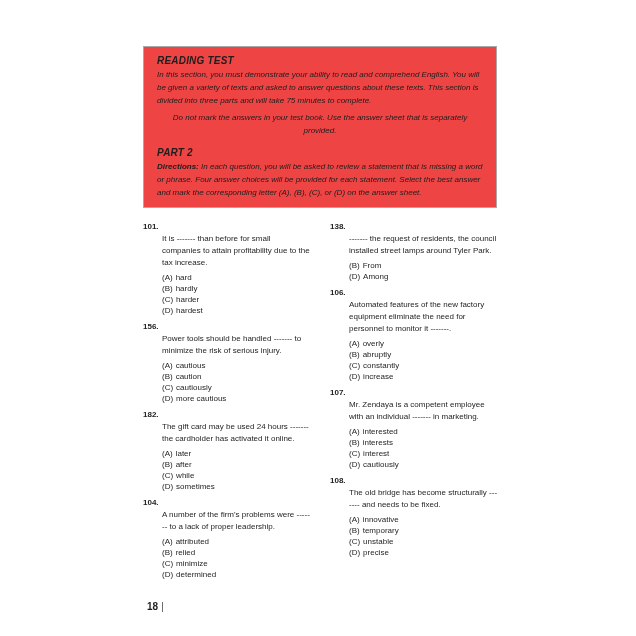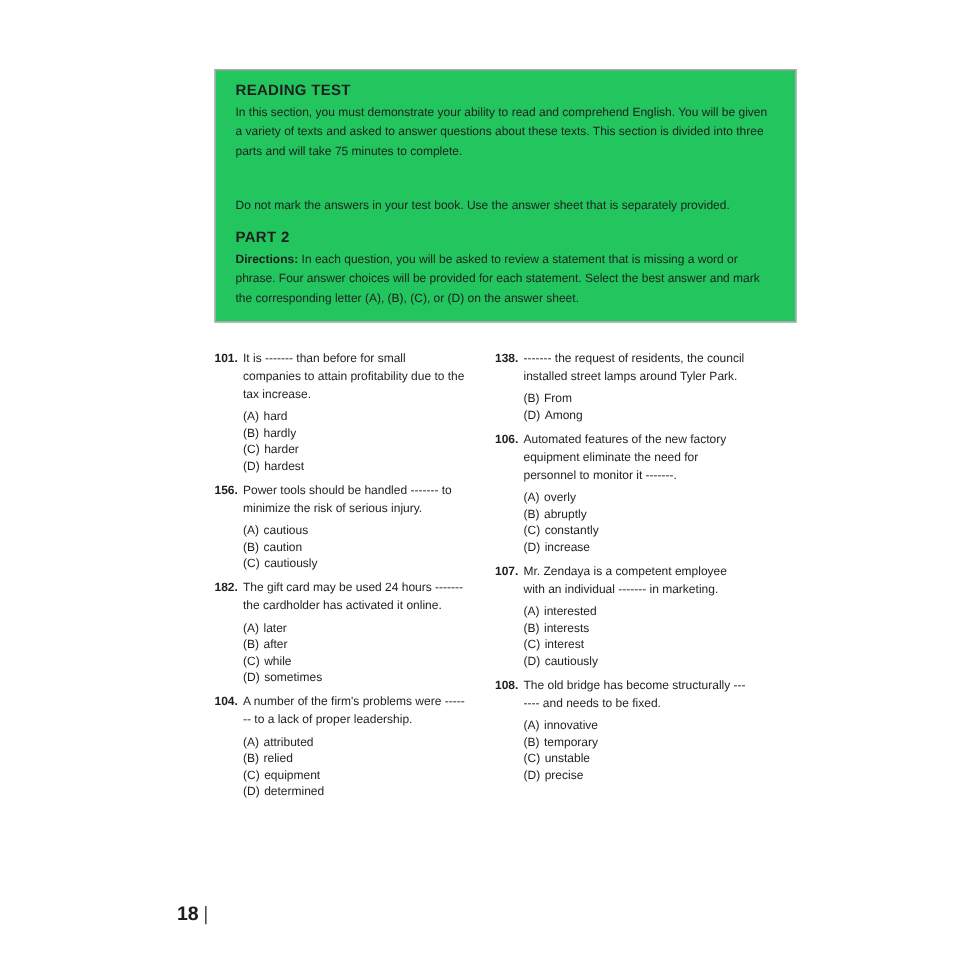--- a/index.html
+++ b/index.html
@@ -16,85 +16,86 @@
     color: #1e1e1e;
     -webkit-font-smoothing: antialiased;
   }
   .page { width: 636px; height: 636px; position: relative; background: #ffffff; }
 
   
   .header-box {
     position: absolute;
     left: 143px;
     top: 46px;
-    width: 388px;
+    width: 354px;
     min-height: 158px;
     box-sizing: border-box;
     border: 1px solid #a9a9a9;
     padding: 8px 13px 8px 13px;
-    background: #22c55e;
+    background: #ef4444;
+    font-style: italic;
   }
   .box-title {
     font-size: 10px;
     font-weight: bold;
     margin: 0 0 3px 0;
     letter-spacing: 0.2px;
   }
   .box-para {
     font-size: 8px;
     line-height: 12.8px;
     margin: 0;
   }
-  .box-para.spaced { margin-top: 24px; }
+  .box-para.spaced { margin-top: 5px; text-align: center; }
   .part-title {
     font-size: 10px;
     font-weight: bold;
     margin: 9px 0 3px 0;
     letter-spacing: 0.2px;
   }
   .directions-label { font-weight: bold; }
 
   
   .questions {
     position: absolute;
     left: 143px;
-    top: 233px;
+    top: 221px;
     display: flex;
     gap: 19px;
     justify-content: center;
   }
   .q-col { width: 168px; }
   .question { display: flex; margin-bottom: 5px; }
   .q-num {
     flex: 0 0 19px;
     width: 19px;
     font-weight: bold;
     font-size: 8px;
     line-height: 12px;
   }
-  .q-body { flex: 1; min-width: 0; }
+  .q-body { flex: 1; min-width: 0; margin-top: 12px; }
   .q-text {
     font-size: 8px;
     line-height: 12px;
     margin: 0;
   }
   .q-options { margin-top: 3px; }
   .opt {
     font-size: 8px;
     line-height: 11px;
     white-space: nowrap;
   }
   .opt-label { display: inline-block; margin-right: 3px; }
 
   
   .footer {
     position: absolute;
-    left: 118px;
+    left: 147px;
     top: 601px;
-    font-size: 13px;
+    font-size: 10px;
   }
   .page-num { font-weight: bold; }
   .footer-sep { margin-left: 3px; color: #4c4c4c; }
 </style>
 </head>
 <body>
 
 <div class="page">
 
   <section class="header-box">
@@ -122,20 +123,21 @@
   </div>
         <div class="question">
     <div class="q-num">156.</div>
     <div class="q-body">
       <p class="q-text">Power tools should be handled ------- to minimize the risk of serious injury.</p>
       <div class="q-options">
 
       <div class="opt"><span class="opt-label">(A)</span><span>cautious</span></div>
               <div class="opt"><span class="opt-label">(B)</span><span>caution</span></div>
               <div class="opt"><span class="opt-label">(C)</span><span>cautiously</span></div>
+              <div class="opt"><span class="opt-label">(D)</span><span>more cautious</span></div>
             </div>
     </div>
   </div>
         <div class="question">
     <div class="q-num">182.</div>
     <div class="q-body">
       <p class="q-text">The gift card may be used 24 hours ------- the cardholder has activated it online.</p>
       <div class="q-options">
 
       <div class="opt"><span class="opt-label">(A)</span><span>later</span></div>
@@ -146,21 +148,21 @@
     </div>
   </div>
         <div class="question">
     <div class="q-num">104.</div>
     <div class="q-body">
       <p class="q-text">A number of the firm's problems were ------- to a lack of proper leadership.</p>
       <div class="q-options">
 
       <div class="opt"><span class="opt-label">(A)</span><span>attributed</span></div>
               <div class="opt"><span class="opt-label">(B)</span><span>relied</span></div>
-              <div class="opt"><span class="opt-label">(C)</span><span>equipment</span></div>
+              <div class="opt"><span class="opt-label">(C)</span><span>minimize</span></div>
               <div class="opt"><span class="opt-label">(D)</span><span>determined</span></div>
             </div>
     </div>
   </div>
       </div>
     <div class="q-col">
         <div class="question">
     <div class="q-num">138.</div>
     <div class="q-body">
       <p class="q-text">------- the request of residents, the council installed street lamps around Tyler Park.</p>

